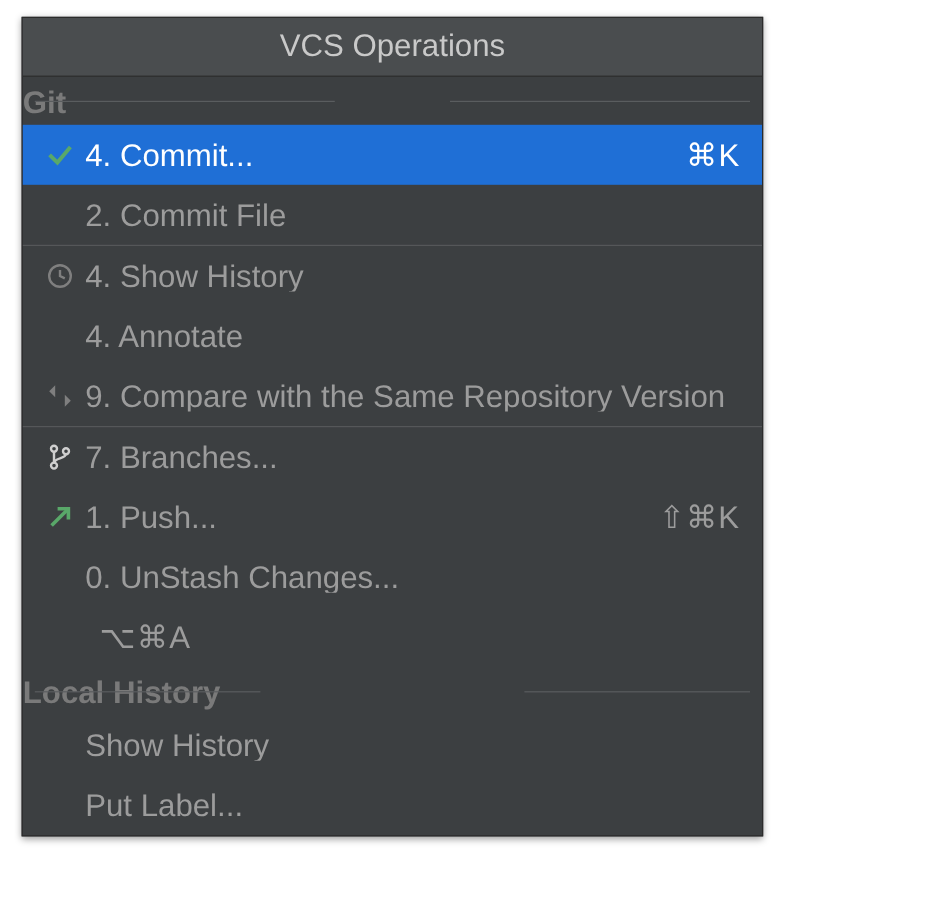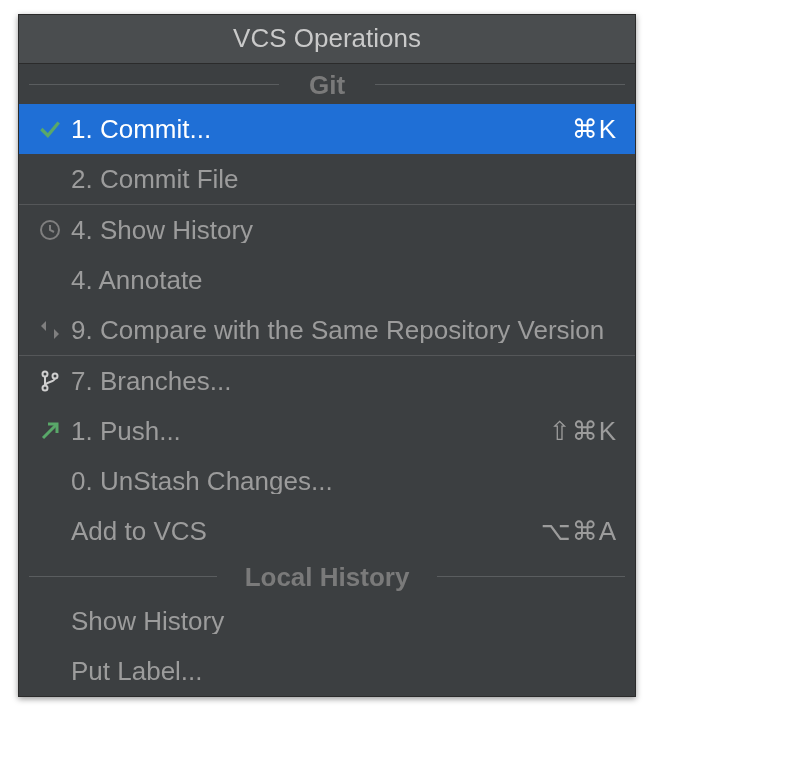--- a/index.html
+++ b/index.html
@@ -26,21 +26,21 @@
   .title-bar {
     background: #4a4d4f;
     border-bottom: 1px solid #2b2b2b;
     text-align: center;
     padding: 10px 0 12px 0;
     color: #c9c9c9;
     font-size: 26px;
   }
   .section-header {
     position: relative;
-    text-align: center;
+    text-align: left;
     color: #7a7a7a;
     font-weight: 600;
     font-size: 26px;
     padding: 8px 0 6px 0;
   }
   .section-header .line-l,
   .section-header .line-r {
     position: absolute;
     top: 50%;
     height: 1px;
@@ -109,21 +109,21 @@
       <span>Git</span>
       <span class="line-r"></span>
     </div>
 
     <div class="menu-item selected">
       <span class="icon">
         <svg width="26" height="26" viewBox="0 0 24 24">
             <path d="M4 12 L10 18 L20 6" fill="none" stroke="#59a869" stroke-width="3"></path>
           </svg>
       </span>
-      <span class="label">1. Commit...</span>
+      <span class="label">4. Commit...</span>
       <span class="shortcut">⌘K</span>
     </div>
 
     <div class="menu-item indent">
       <span class="icon"></span>
       <span class="label">2. Commit File</span>
       <span class="shortcut"></span>
     </div>
 
 
@@ -186,21 +186,20 @@
 
 
     <div class="menu-item indent">
       <span class="icon"></span>
       <span class="label">0. UnStash Changes...</span>
       <span class="shortcut"></span>
     </div>
 
     <div class="menu-item indent">
       <span class="icon"></span>
-      <span class="label">Add to VCS</span>
       <span class="shortcut">⌥⌘A</span>
     </div>
 
     <div class="section-header lh">
       <span class="line-l"></span>
       <span>Local History</span>
       <span class="line-r"></span>
     </div>
 
     <div class="menu-item indent">

